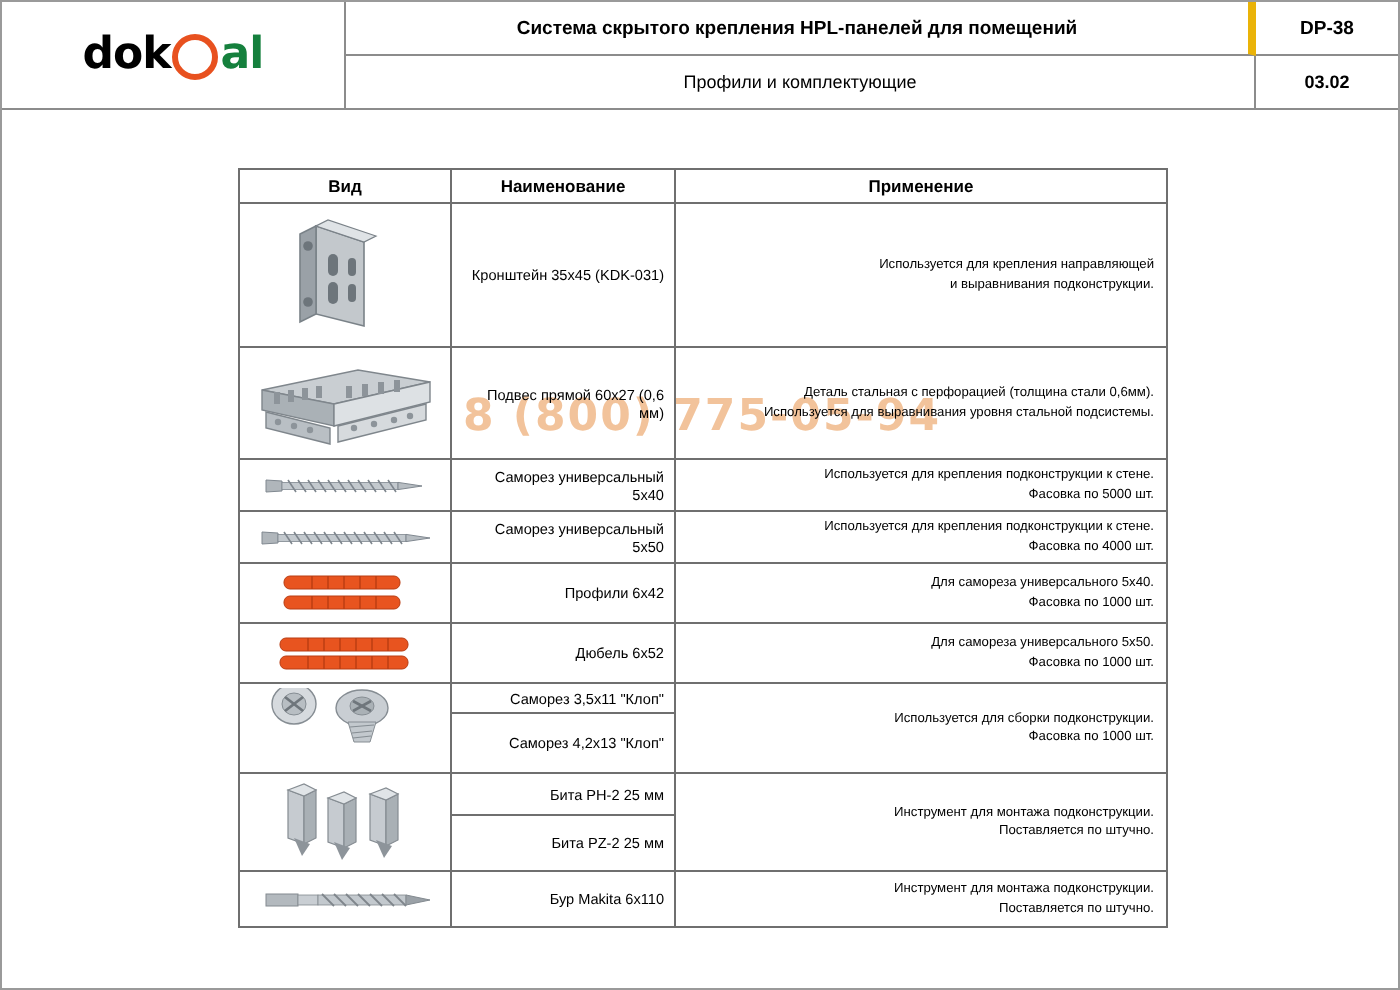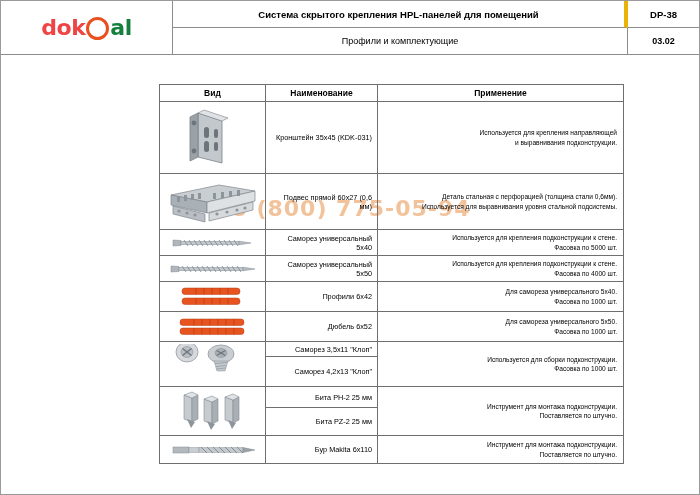--- a/index.html
+++ b/index.html
@@ -47,21 +47,21 @@
   }
   .logo {
     display: flex;
     align-items: center;
     font-family: "DejaVu Sans", sans-serif;
     font-weight: bold;
     font-size: 22px;
     letter-spacing: -0.5px;
     color: #3a3a3a;
   }
-  .logo .dok { color: #ef4444; }
+  .logo .dok { color: #000000; }
   .logo .ring {
     display: inline-block;
     width: 17px; height: 17px;
     border: 3px solid #e8511f;
     border-radius: 50%;
     margin: 0 1px 0 1px;
     position: relative;
     top: 1px;
   }
   .logo .al { color: #15803d; }
@@ -149,21 +149,20 @@
     position: absolute;
     left: 118px;
     top: 83px;
     width: 464px;
     z-index: 8;
   }
   table.spec {
     border-collapse: collapse;
     width: 464px;
     table-layout: fixed;
-    margin-left: 40px;
   }
   table.spec th, table.spec td {
     border: 1px solid #6f6f6f;
     box-sizing: border-box;
     vertical-align: middle;
     text-align: right;
   }
   table.spec th {
     height: 17px;
     font-size: 8.5px;

